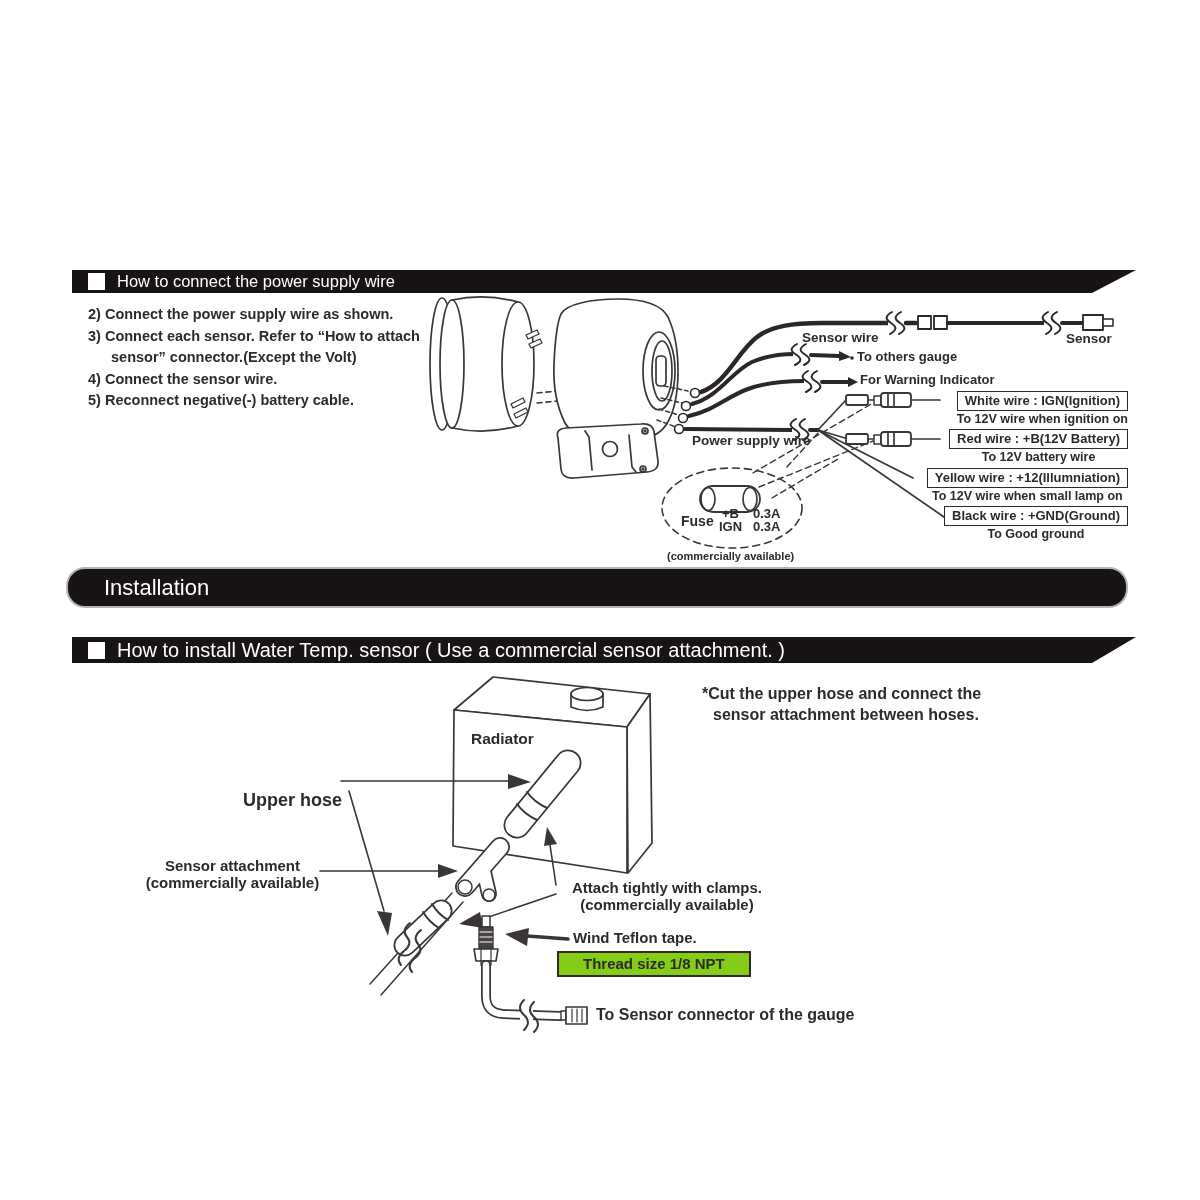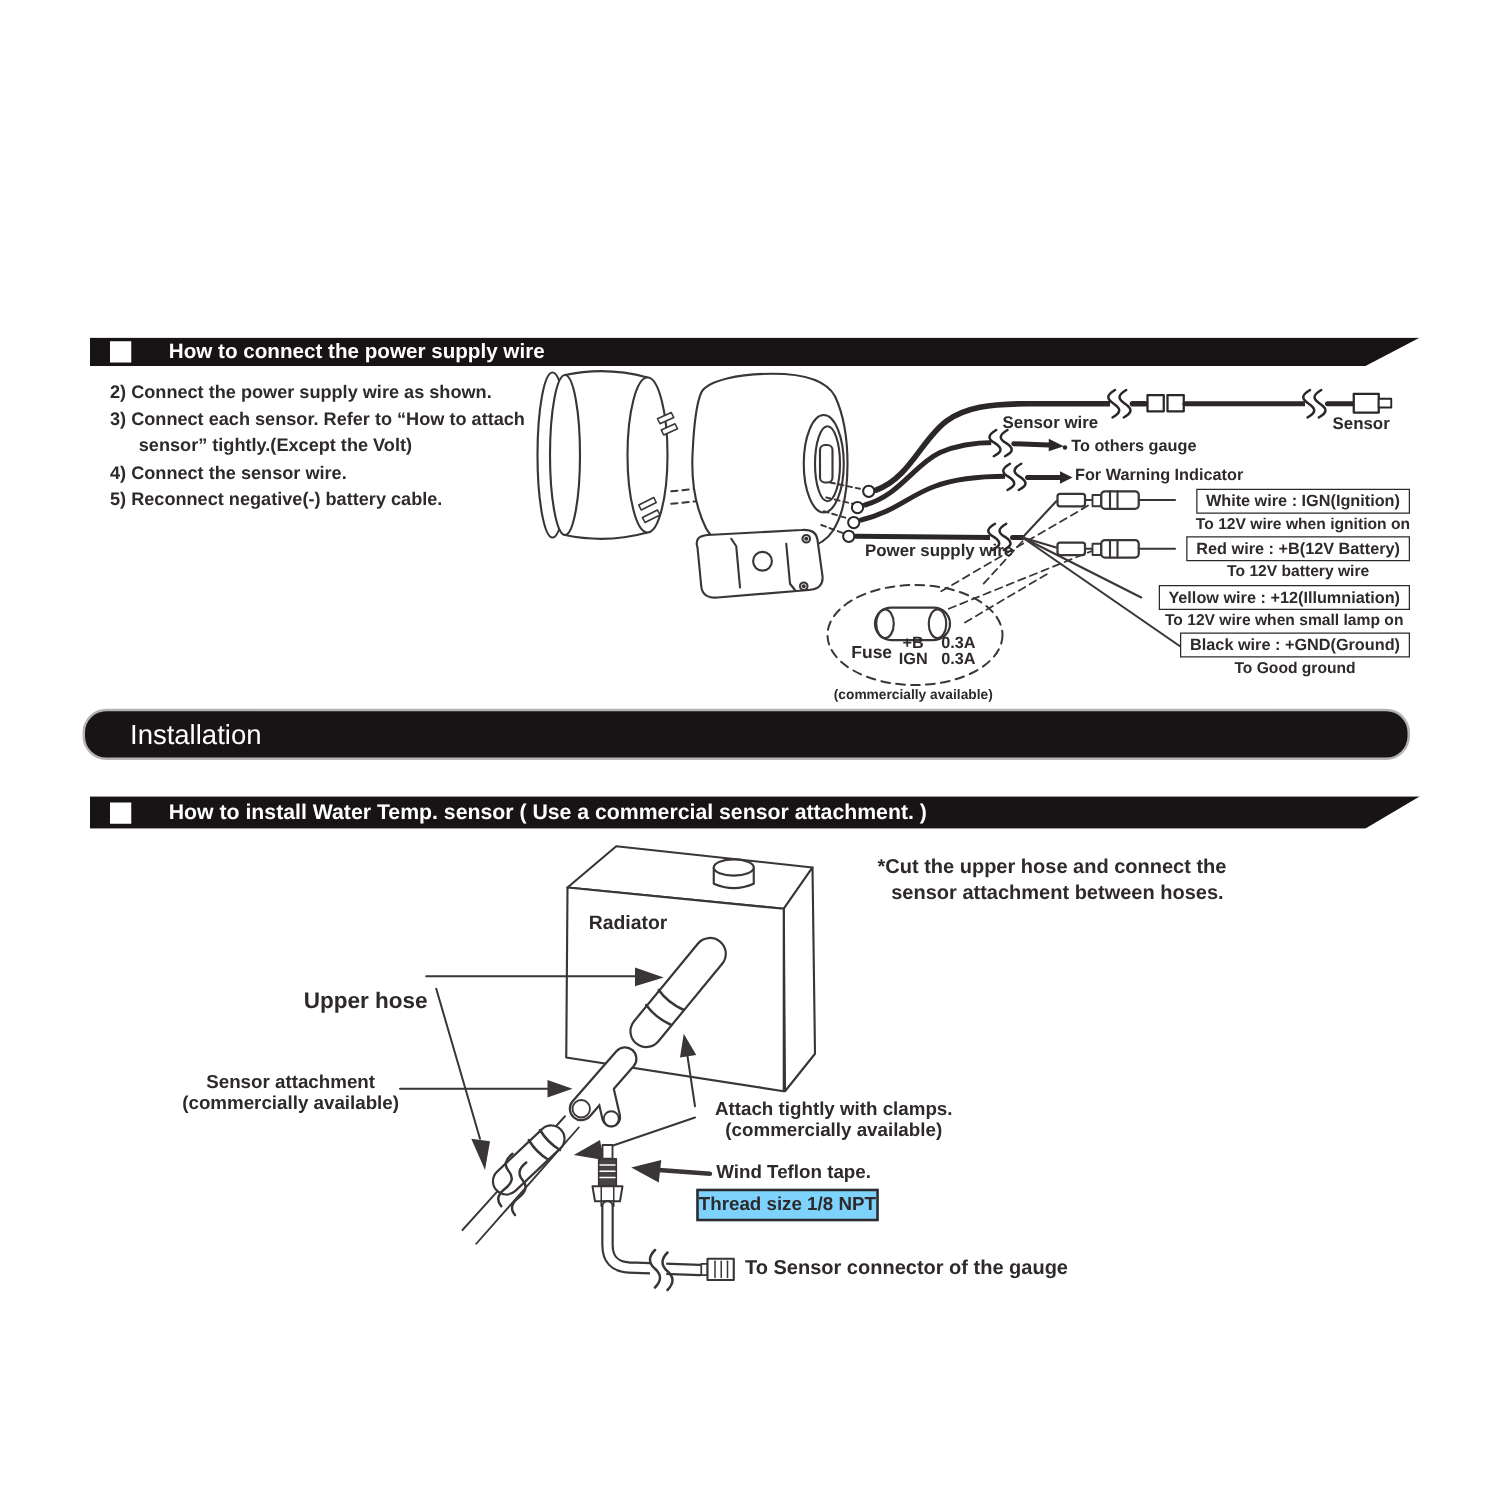--- a/index.html
+++ b/index.html
@@ -4,46 +4,46 @@
 <style>
   :root{ --ink:#2e292a; --bar:#181415; }
   html,body{margin:0;padding:0;background:#fff;}
   .canvas{position:relative;width:1200px;height:1200px;background:#fff;overflow:hidden;
           font-family:"Liberation Sans",sans-serif;color:var(--ink);}
   .lbl{position:absolute;font-weight:700;white-space:nowrap;color:var(--ink);line-height:1.15;}
   .ctr{text-align:center;white-space:normal;}
   .bar{position:absolute;background:var(--bar);display:flex;align-items:center;}
   .bar.slant{clip-path:polygon(0 0,100% 0,calc(100% - 44px) 100%,0 100%);}
   .sq{width:17px;height:17px;background:#fff;margin-left:16px;flex:0 0 auto;}
-  .bt{color:#fff;font-weight:700;margin-left:30px;white-space:nowrap;}
+  .bt{color:#fff;font-weight:400;margin-left:12px;white-space:nowrap;}
   .steps{position:absolute;left:88px;top:304px;}
   .steps div{font-size:14.5px;font-weight:700;line-height:21.5px;white-space:nowrap;}
   .steps .indent{padding-left:23px;}
   .callout{position:absolute;right:72px;display:inline-flex;flex-direction:column;align-items:center;}
   .cbox{border:1.8px solid var(--ink);background:#fff;font-size:13px;font-weight:700;
         line-height:16px;padding:1px 7px;white-space:nowrap;}
   .cdesc{font-size:12.5px;font-weight:700;white-space:nowrap;margin-top:1px;}
-  .tbox{position:absolute;border:2px solid var(--ink);background:#7dd3fc;font-size:15px;
-        font-weight:700;line-height:20px;padding:1px 0;white-space:nowrap;}
+  .tbox{position:absolute;border:2px solid var(--ink);background:#84cc16;font-size:15px;
+        font-weight:700;line-height:20px;padding:1px 24px;white-space:nowrap;}
   svg{position:absolute;overflow:visible;}
 </style>
 </head>
 <body>
 
 <div class="canvas">
 
   <div class="bar slant" style="left:72px;top:270px;width:1064px;height:23px;">
     <span class="sq"></span>
     <span class="bt" style="font-size:16.5px;">How to connect the power supply wire</span>
   </div>
 
   <div class="steps">
     <div>2) Connect the power supply wire as shown.</div>
     <div>3) Connect each sensor. Refer to “How to attach</div>
-    <div class="indent">sensor” tightly.(Except the Volt)</div>
+    <div class="indent">sensor” connector.(Except the Volt)</div>
     <div>4) Connect the sensor wire.</div>
     <div>5) Reconnect negative(-) battery cable.</div>
   </div>
 
   <svg style="left:420px;top:290px;" width="720" height="290" viewBox="420 290 720 290" fill="none" stroke="#3a3536" stroke-width="1.7" stroke-linecap="round" stroke-linejoin="round">
 
     <g>
       <ellipse cx="442" cy="364" rx="12" ry="66" fill="#fff"></ellipse>
       <ellipse cx="452" cy="364" rx="12" ry="64" fill="#fff"></ellipse>
       <path d="M452,300 Q485,293 518,302"></path>
@@ -203,21 +203,21 @@
   <div class="lbl" style="left:719px;top:520px;font-size:13px;">IGN</div>
   <div class="lbl" style="left:753px;top:520px;font-size:13px;">0.3A</div>
   <div class="lbl" style="left:667px;top:550px;font-size:11px;">(commercially available)</div>
 
   <div class="bar" style="left:68px;top:569px;width:1058px;height:37px;box-shadow:0 0 0 2px #b3b3b3;border-radius:17px;">
     <span class="bt" style="font-size:22px;font-weight:400;margin-left:36px;">Installation</span>
   </div>
 
   <div class="bar slant" style="left:72px;top:637px;width:1064px;height:26px;">
     <span class="sq"></span>
-    <span class="bt" style="font-size:17px;">How to install Water Temp. sensor ( Use a commercial sensor attachment. )</span>
+    <span class="bt" style="font-size:20px;">How to install Water Temp. sensor ( Use a commercial sensor attachment. )</span>
   </div>
 
   <svg style="left:350px;top:672px;" width="660" height="365" viewBox="350 672 660 365" fill="none" stroke="#3a3536" stroke-width="1.7" stroke-linecap="round" stroke-linejoin="round">
 
     <g>
       <path d="M454,710 L493,677 L650,694 L627,727 Z" fill="#fff"></path>
       <path d="M627,727 L650,694 L652,843 L628,873 Z" fill="#fff"></path>
       <path d="M454,710 L627,727 L627,873 L453,846 Z" fill="#fff"></path>
       <path d="M571,694 L571,707 Q587,714 603,707 L603,694" fill="#fff"></path>
       <ellipse cx="587" cy="694" rx="16" ry="6.5" fill="#fff"></ellipse>

